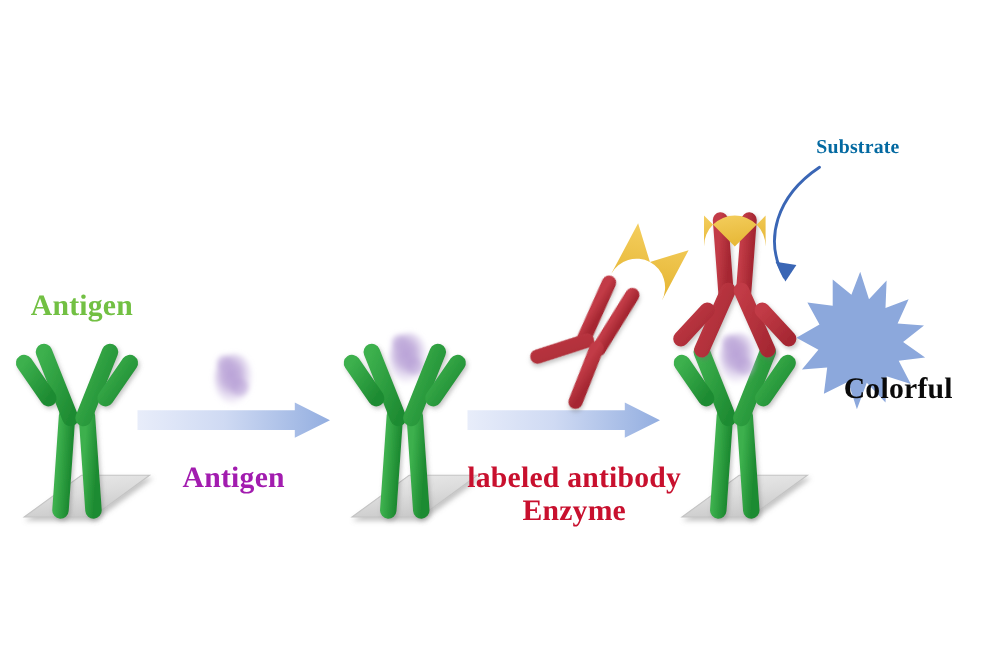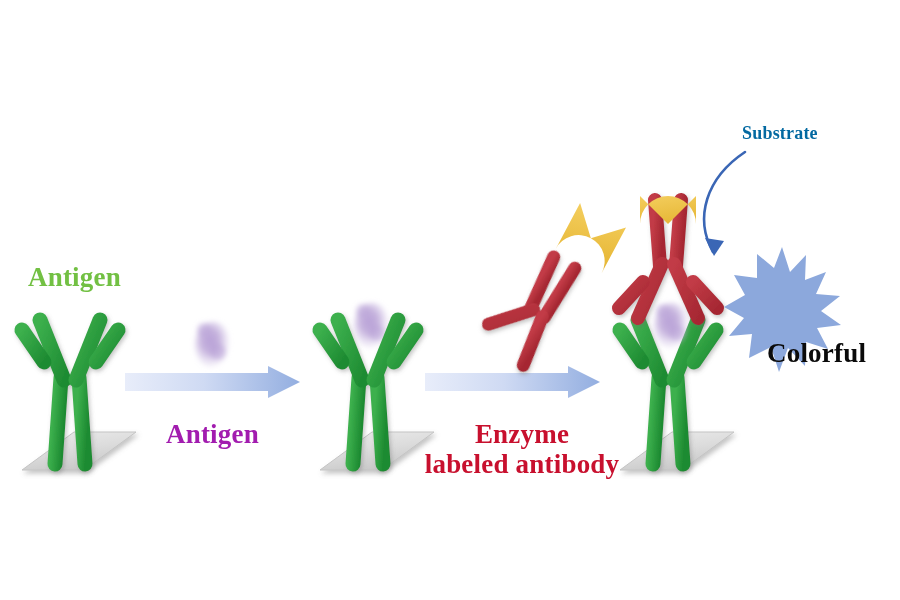--- a/index.html
+++ b/index.html
@@ -244,21 +244,21 @@
                 749,358 752,334 729,336 744,318 724,307 745,295 734,275 757,278
                 757,254 774,268"></polygon>
     </g>
   </svg>
 
   <div class="lbl" id="lbl-antibody">Antigen</div>
 
   <div class="lbl" id="lbl-antigen">Antigen</div>
 
   <div class="lbl" id="lbl-enzyme">
+    <div>labeled antibody</div>
     <div>Enzyme</div>
-    <div>labeled antibody</div>
   </div>
 
   <div class="lbl" id="lbl-substrate">Substrate</div>
 
   <div class="lbl" id="lbl-colorful">Colorful</div>
 
 </div>
 
 </body></html>

